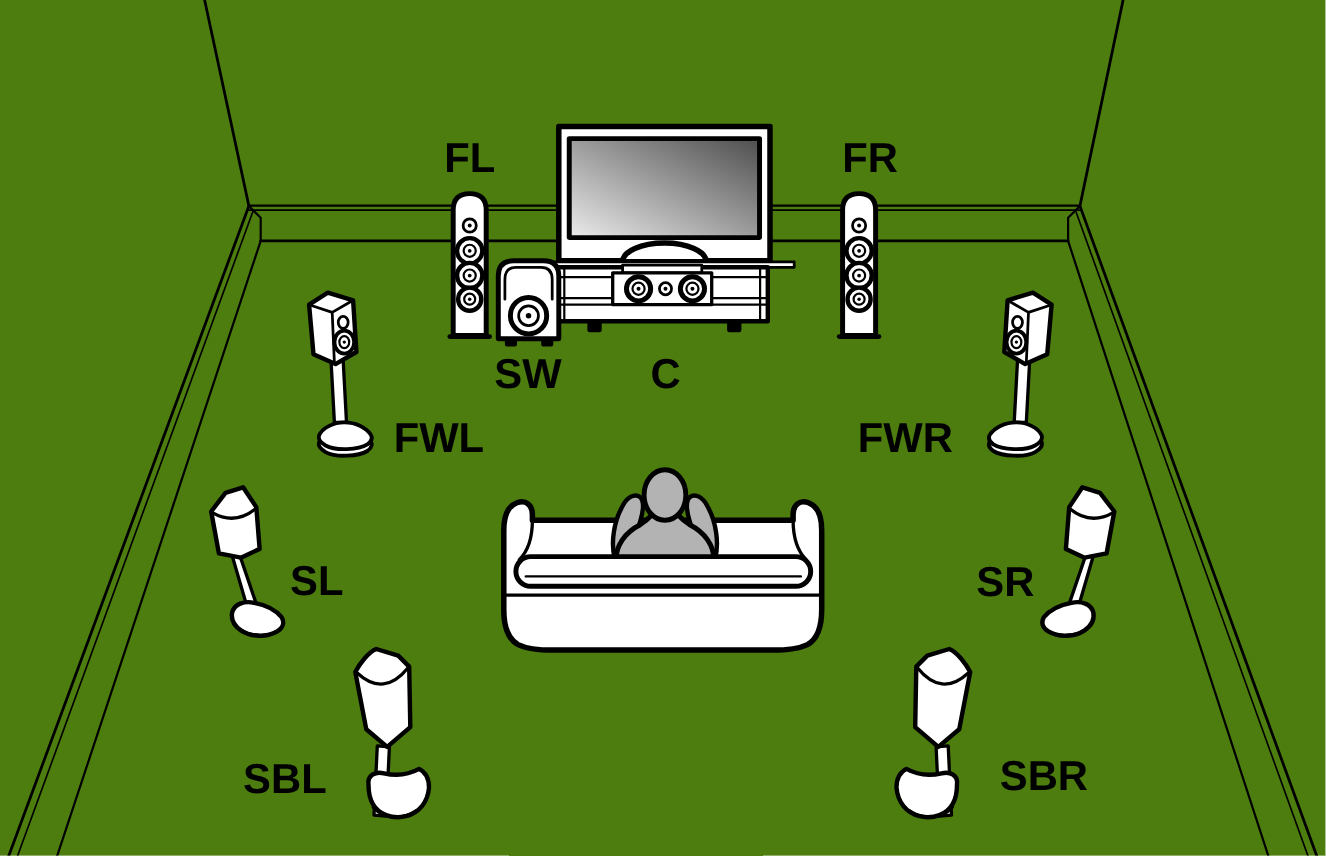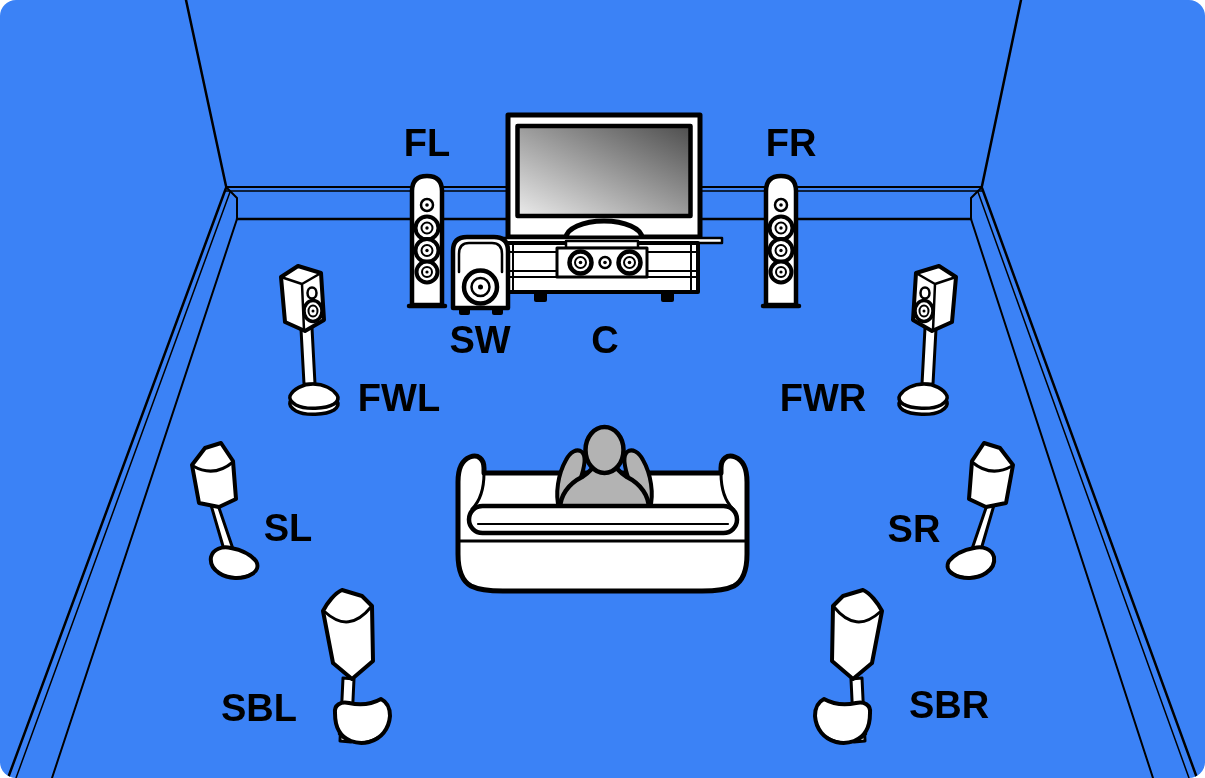--- a/index.html
+++ b/index.html
@@ -1,17 +1,17 @@
 <!DOCTYPE html>
 <html><head>
 <meta charset="utf-8">
 <style>
   html,body{margin:0;padding:0;background:#fff;}
-  .stage{position:relative;width:1205px;height:778px;background:#3b82f6;overflow:hidden;
-         font-family:"Liberation Sans",sans-serif;border-radius:16px;}
+  .stage{position:relative;width:1205px;height:778px;background:#4d7c0f;overflow:hidden;
+         font-family:"Liberation Sans",sans-serif;}
   .stage svg{display:block;width:1205px;height:778px;}
   .spk-label{font-family:"Liberation Sans","DejaVu Sans",sans-serif;
              font-size:38px;font-weight:bold;}
 </style>
 </head>
 <body>
 
 <div class="stage">
 <svg viewBox="0 0 1205 778" aria-label="speaker placement diagram">
   <defs>

